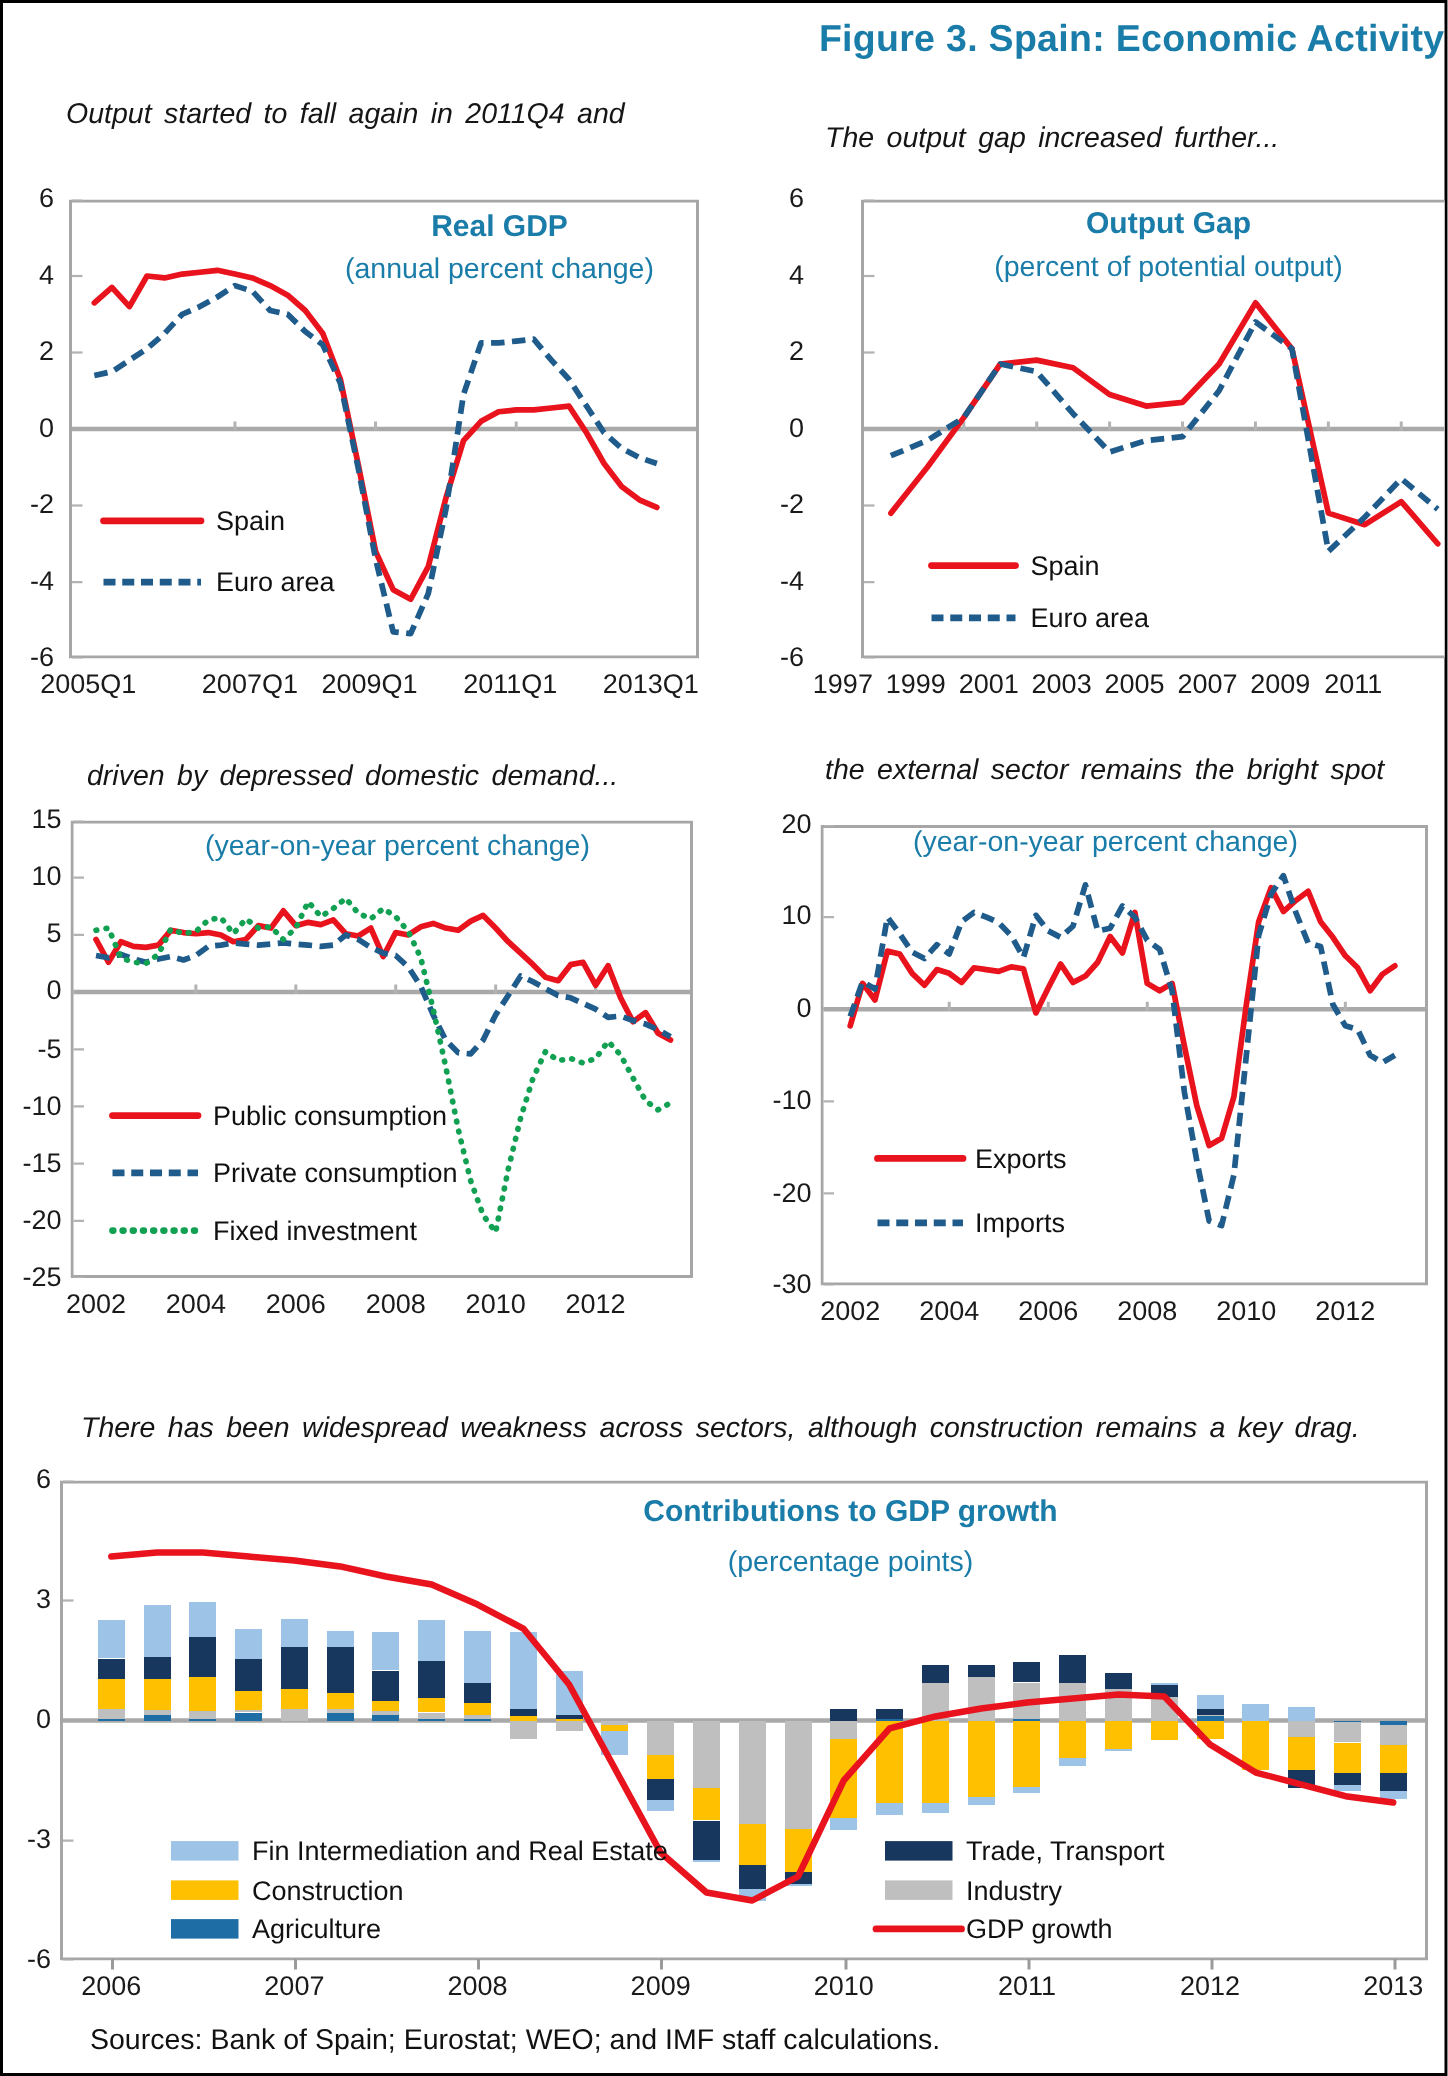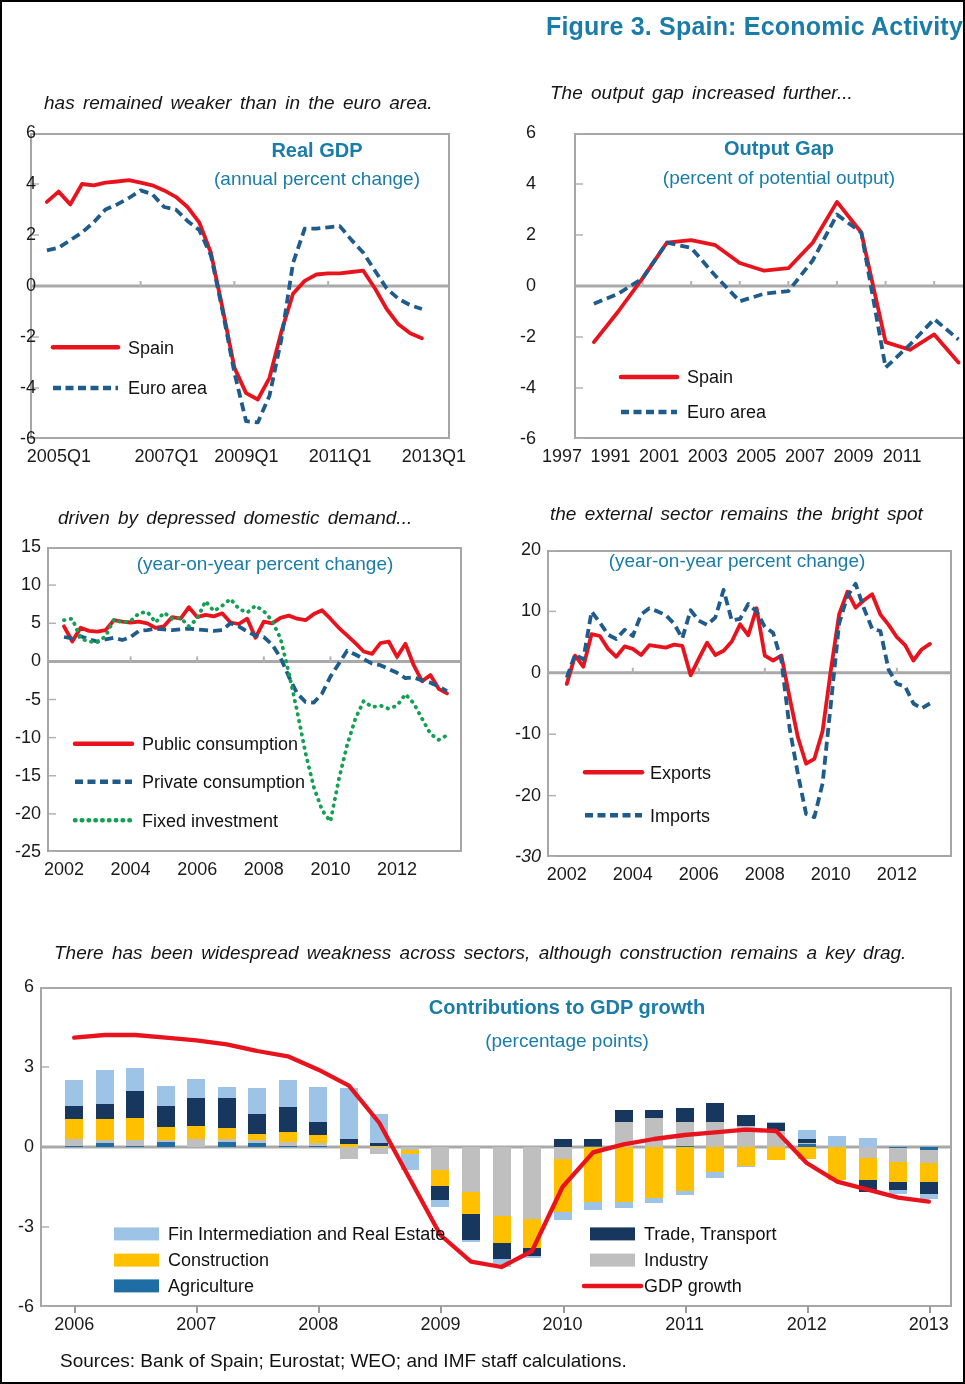--- a/index.html
+++ b/index.html
@@ -17,39 +17,38 @@
   .yearTick{position:absolute;width:2px;height:7px;background:#9a9a9a;}
   text{font-family:"Liberation Sans","DejaVu Sans",sans-serif;}
 </style>
 </head>
 <body>
 
 <div class="page">
   <div class="fig-title" style="color: rgb(26, 124, 168);">Figure 3. Spain: Economic Activity</div>
 
   <div class="caption" style="left:42px;top:62px;width:430px;">
-    <br>
-    <span>has remained weaker than in the euro area.</span>
+    <span>Output started to fall again in 2011Q4 and</span><br>
   </div>
   <div class="caption" style="left:548px;top:78px;width:400px;">
     <span>The output gap increased further...</span>
   </div>
   <div class="caption" style="left:56px;top:503px;width:400px;">
     <span>driven by depressed domestic demand...</span>
   </div>
   <div class="caption" style="left:548px;top:473px;width:410px;">
     <br>
     <span>the external sector remains the bright spot</span>
   </div>
   <div class="caption" style="left:52px;top:938px;width:880px;">
     <span>There has been widespread weakness across sectors, although construction remains a key drag.</span>
   </div>
 
   <div id="charts">
-      <div class="chart" style="left: 28px; top: 131px; width: 460px; height: 306px;">
+      <div class="chart" style="left: 44px; top: 131px; width: 460px; height: 306px;">
         <svg width="420" height="306" viewBox="0 0 420 306">
           <rect x="1" y="1" width="418" height="304" fill="#fff" stroke="#A6A6A6" stroke-width="2"></rect>
           <line x1="2" y1="0" x2="9" y2="0" stroke="#B3B3B3" stroke-width="1.5"></line>
           <line x1="2" y1="51" x2="9" y2="51" stroke="#B3B3B3" stroke-width="1.5"></line>
           <line x1="2" y1="102" x2="9" y2="102" stroke="#B3B3B3" stroke-width="1.5"></line>
           <line x1="2" y1="153" x2="9" y2="153" stroke="#B3B3B3" stroke-width="1.5"></line>
           <line x1="2" y1="204" x2="9" y2="204" stroke="#B3B3B3" stroke-width="1.5"></line>
           <line x1="2" y1="255" x2="9" y2="255" stroke="#B3B3B3" stroke-width="1.5"></line>
           <line x1="2" y1="306" x2="9" y2="306" stroke="#B3B3B3" stroke-width="1.5"></line>
           <line x1="2" y1="153" x2="418" y2="153" stroke="#A9A9A9" stroke-width="3"></line>
@@ -315,21 +314,21 @@
     <div class="xtick" style="left: 292.125px; top: 444px;">2011Q1</div>
     <div class="xtick" style="left: 385.875px; top: 444px;">2013Q1</div>
     <div class="ytick" style="left: 492px; top: 120px;">6</div>
     <div class="ytick" style="left: 492px; top: 171px;">4</div>
     <div class="ytick" style="left: 492px; top: 222px;">2</div>
     <div class="ytick" style="left: 492px; top: 273px;">0</div>
     <div class="ytick" style="left: 492px; top: 324px;">-2</div>
     <div class="ytick" style="left: 492px; top: 375px;">-4</div>
     <div class="ytick" style="left: 492px; top: 426px;">-6</div>
     <div class="xtick" style="left: 513.929px; top: 444px;">1997</div>
-    <div class="xtick" style="left: 562.536px; top: 444px;">1991</div>
+    <div class="xtick" style="left: 562.536px; top: 444px;">1999</div>
     <div class="xtick" style="left: 611.143px; top: 444px;">2001</div>
     <div class="xtick" style="left: 659.75px; top: 444px;">2003</div>
     <div class="xtick" style="left: 708.357px; top: 444px;">2005</div>
     <div class="xtick" style="left: 756.964px; top: 444px;">2007</div>
     <div class="xtick" style="left: 805.571px; top: 444px;">2009</div>
     <div class="xtick" style="left: 854.178px; top: 444px;">2011</div>
     <div class="ytick" style="left: -3px; top: 534px;">15</div>
     <div class="ytick" style="left: -3px; top: 572.125px;">10</div>
     <div class="ytick" style="left: -3px; top: 610.25px;">5</div>
     <div class="ytick" style="left: -3px; top: 648.375px;">0</div>
@@ -342,21 +341,21 @@
     <div class="xtick" style="left: 82.5995px; top: 857px;">2004</div>
     <div class="xtick" style="left: 149.213px; top: 857px;">2006</div>
     <div class="xtick" style="left: 215.826px; top: 857px;">2008</div>
     <div class="xtick" style="left: 282.439px; top: 857px;">2010</div>
     <div class="xtick" style="left: 349.052px; top: 857px;">2012</div>
     <div class="ytick" style="left: 497px; top: 537px;">20</div>
     <div class="ytick" style="left: 497px; top: 598.4px;">10</div>
     <div class="ytick" style="left: 497px; top: 659.8px;">0</div>
     <div class="ytick" style="left: 497px; top: 721.2px;">-10</div>
     <div class="ytick" style="left: 497px; top: 782.6px;">-20</div>
-    <div class="ytick" style="left: 497px; top: 844px; font-style: italic;">-30</div>
+    <div class="ytick" style="left: 497px; top: 844px;">-30</div>
     <div class="xtick" style="left: 518.804px; top: 862px;">2002</div>
     <div class="xtick" style="left: 584.819px; top: 862px;">2004</div>
     <div class="xtick" style="left: 650.834px; top: 862px;">2006</div>
     <div class="xtick" style="left: 716.848px; top: 862px;">2008</div>
     <div class="xtick" style="left: 782.863px; top: 862px;">2010</div>
     <div class="xtick" style="left: 848.878px; top: 862px;">2012</div>
     <div class="ytick" style="left: -10px; top: 974px;">6</div>
     <div class="ytick" style="left: -10px; top: 1054px;">3</div>
     <div class="ytick" style="left: -10px; top: 1134px;">0</div>
     <div class="ytick" style="left: -10px; top: 1214px;">-3</div>

